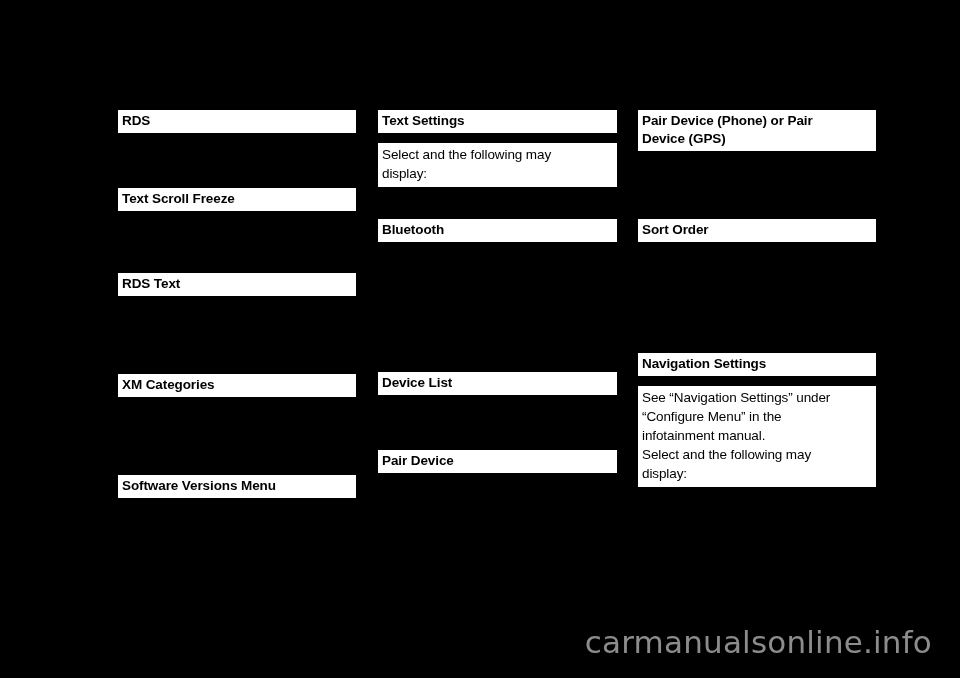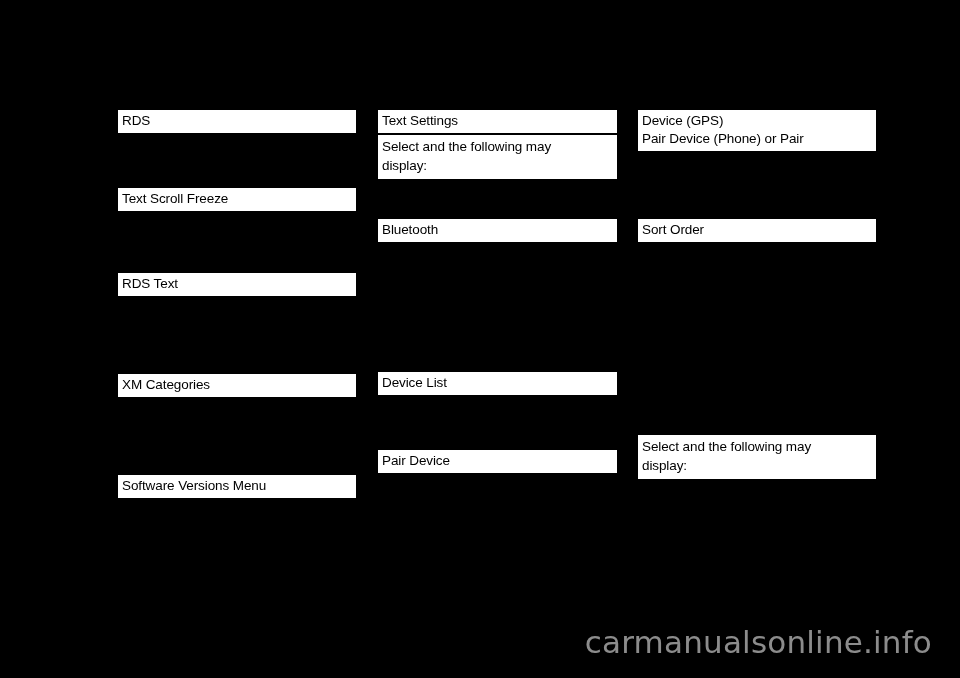--- a/index.html
+++ b/index.html
@@ -31,36 +31,36 @@
   #col-mid   { left: 378px; width: 239px; }
   #col-right { left: 638px; width: 238px; }
 
   .block {
     position: absolute;
     width: 100%;
   }
   .hdr {
     background: #ffffff;
     color: #000000;
-    font-weight: normal;
+    font-weight: bold;
     font-size: 13.5px;
     line-height: 18px;
     padding: 2px 0 3px 4px;
     box-sizing: border-box;
     letter-spacing: -0.1px;
   }
   .body-box {
     background: #ffffff;
     color: #000000;
     font-weight: normal;
     font-size: 13.5px;
     line-height: 19px;
     padding: 2px 0 4px 4px;
     box-sizing: border-box;
-    margin-top: 2px;
+    margin-top: 10px;
     letter-spacing: -0.1px;
   }
   .body-box .ln { display: block; white-space: pre; }
   .hdr .ln { display: block; white-space: pre; }
 
   #watermark {
     position: absolute;
     right: 28px;
     bottom: 18px;
     color: #8c8c8c;
@@ -120,29 +120,37 @@
     <div class="block" style="top:372px">
       <div class="hdr">Device List</div>
     </div>
 
   </div>
 
   <div class="column" id="col-right">
 
     <div class="block" style="top:110px">
       <div class="hdr">
+        <span class="ln">Pair Device (Phone) or Pair</span>
         <span class="ln">Device (GPS)</span>
-        <span class="ln">Pair Device (Phone) or Pair</span>
       </div>
     </div>
 
     <div class="block" style="top:219px">
       <div class="hdr">Sort Order</div>
     </div>
 
+    <div class="block" style="top:353px">
+      <div class="hdr">Navigation Settings</div>
+      <div class="body-box">
+        <span class="ln">See “Navigation Settings” under</span>
+        <span class="ln">“Configure Menu” in the</span>
+        <span class="ln">infotainment manual.</span>
+      </div>
+    </div>
 
     <div class="block" style="top:433px">
       <div class="body-box">
         <span class="ln">Select and the following may</span>
         <span class="ln">display:</span>
       </div>
     </div>
 
   </div>
 

